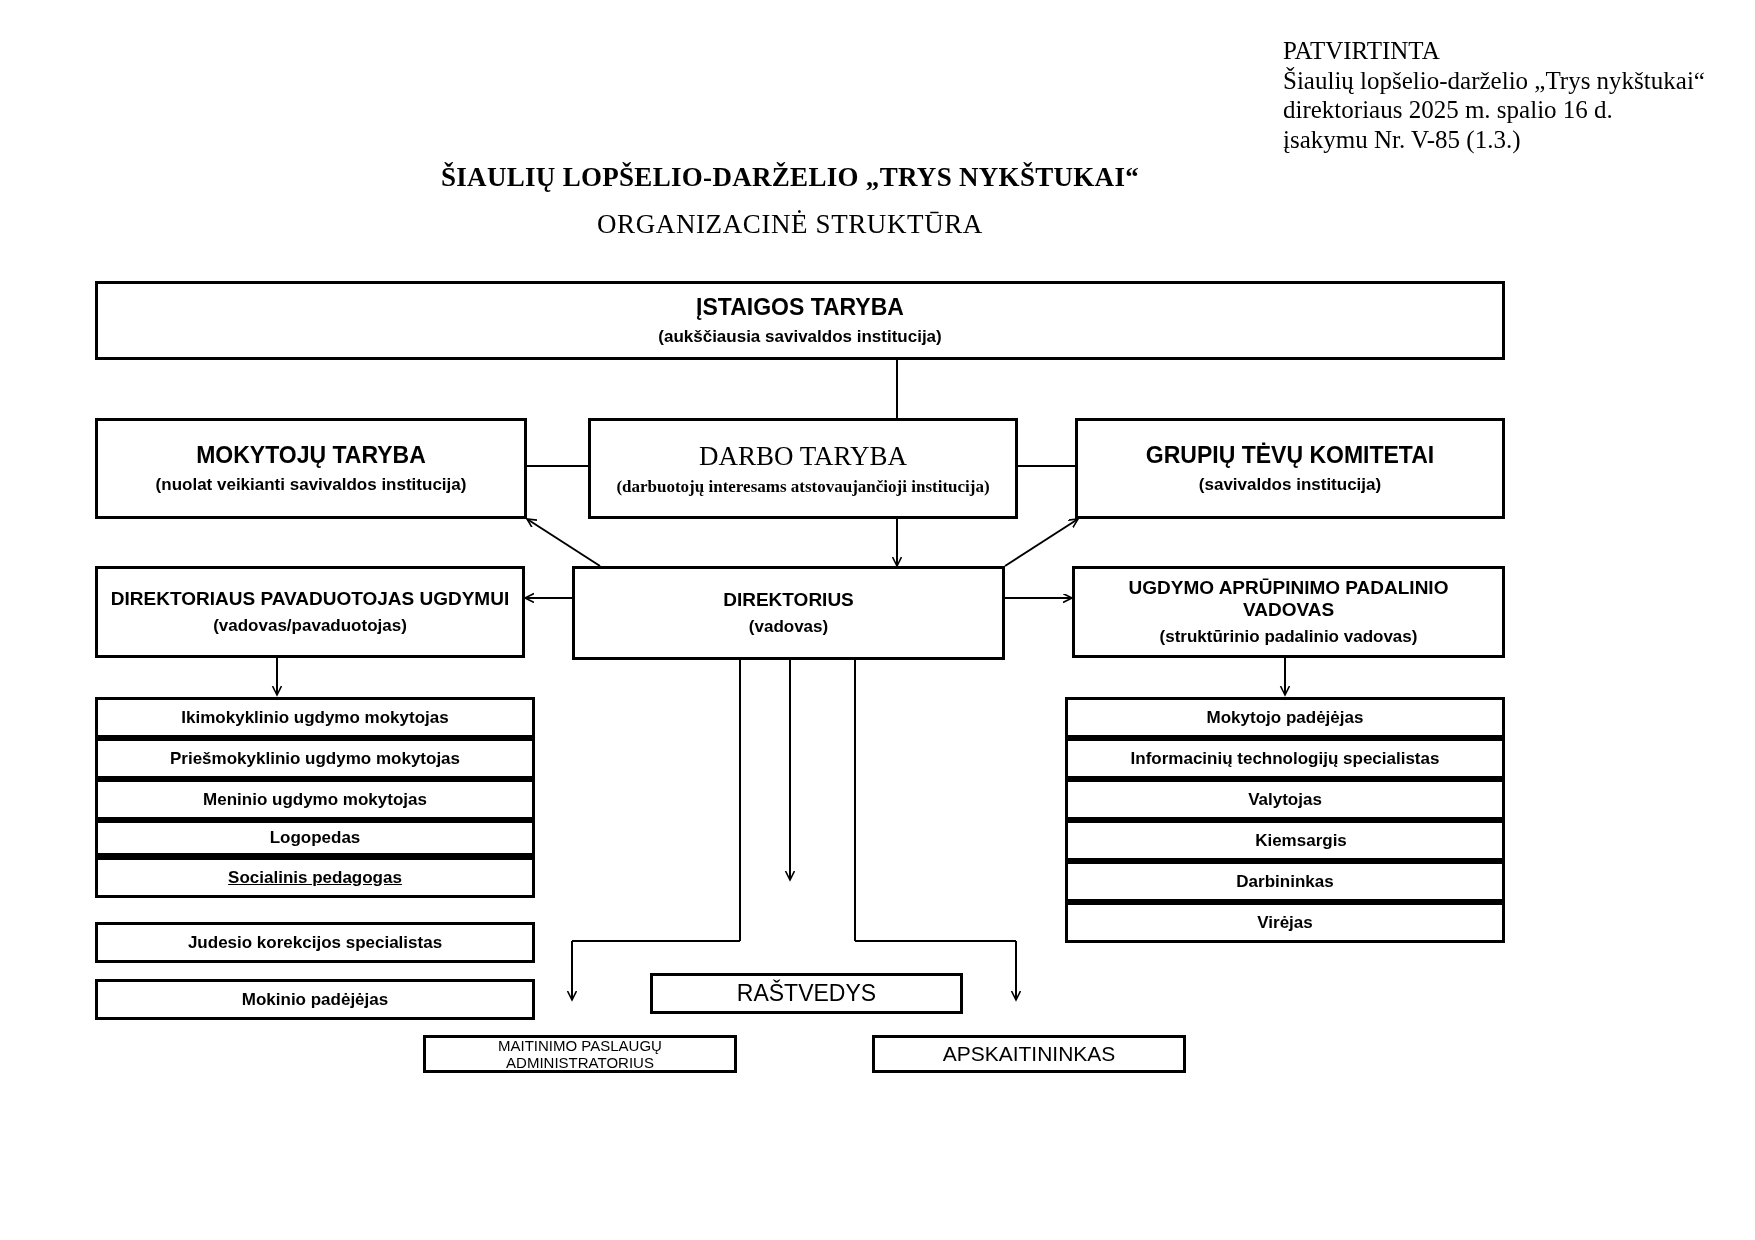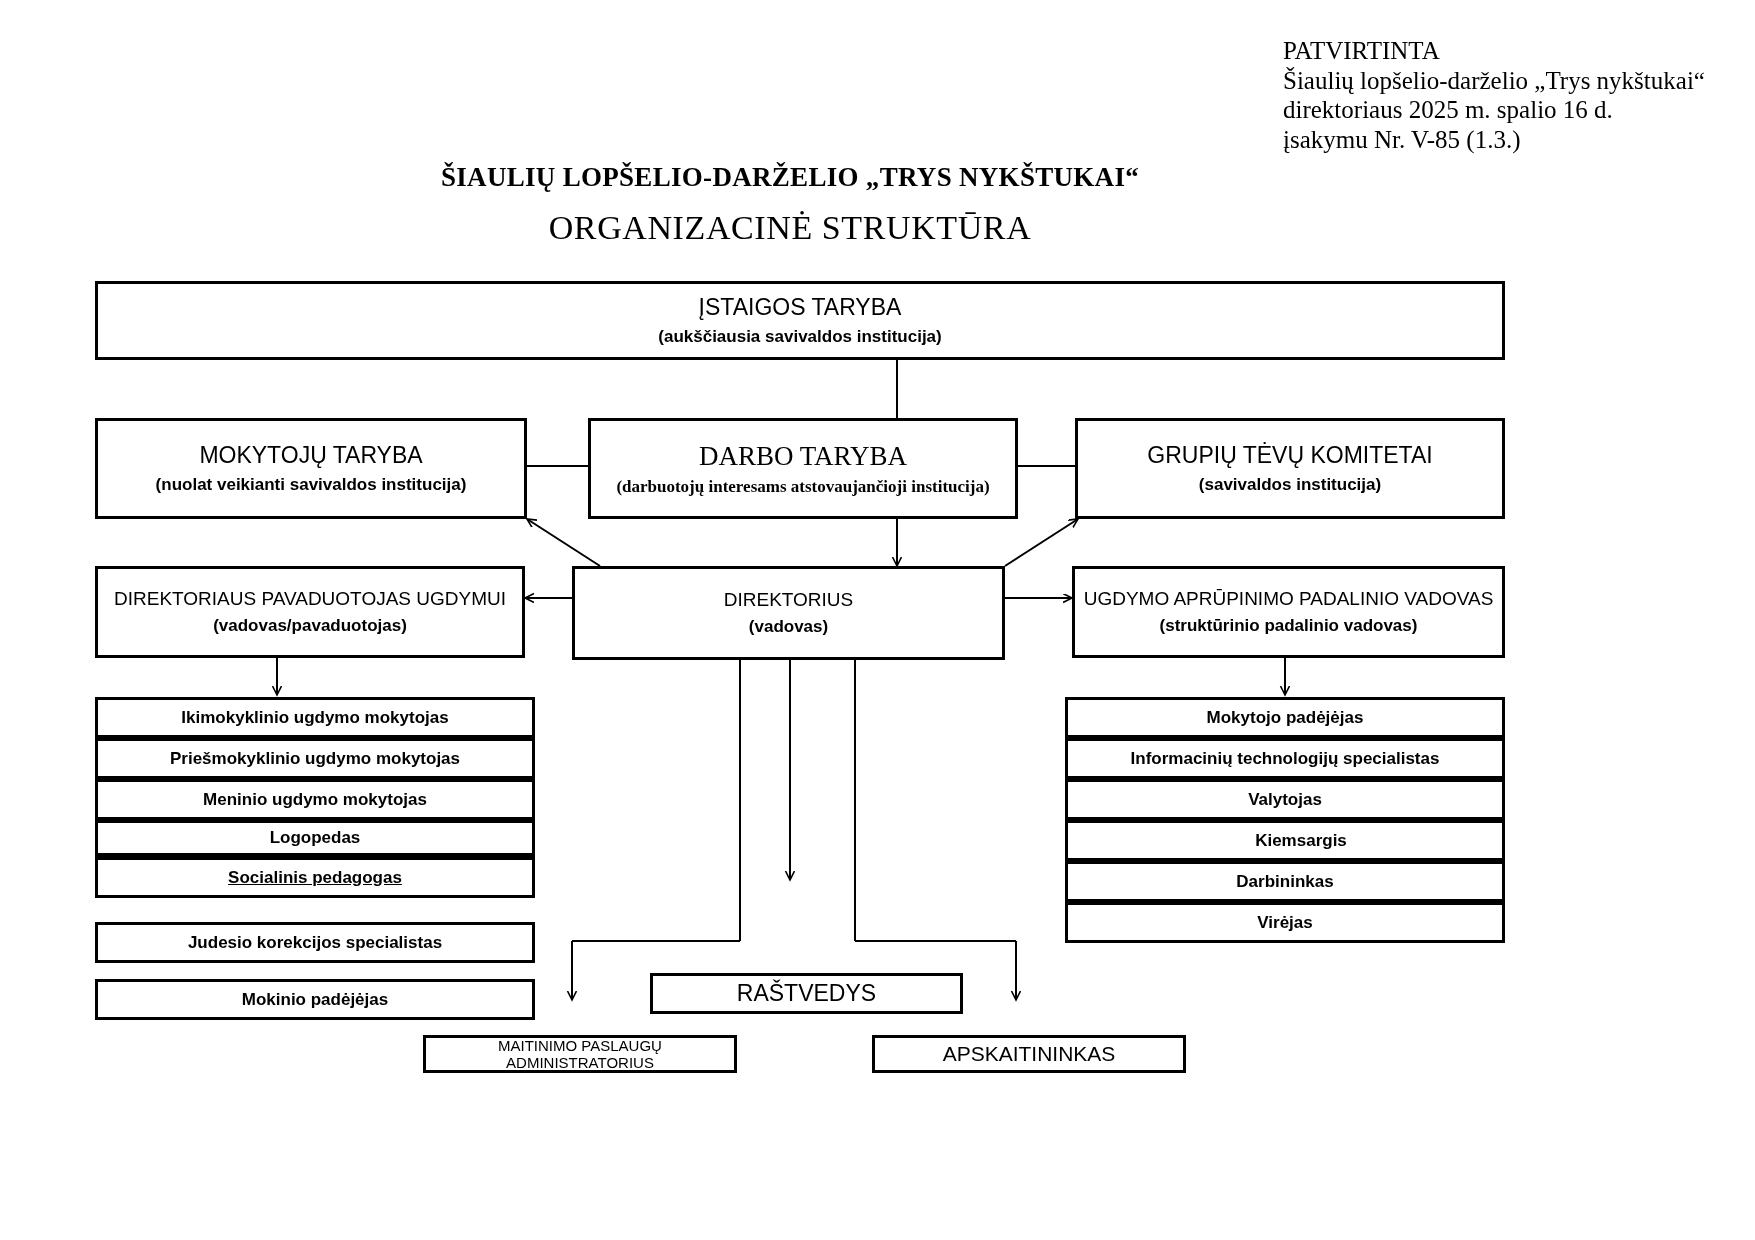--- a/index.html
+++ b/index.html
@@ -47,39 +47,39 @@
     font-size: 27px;
     letter-spacing: 0.3px;
   }
   .sub-title {
     position: absolute;
     left: 0;
     top: 209px;
     width: 1580px;
     text-align: center;
     font-family: "Liberation Serif", serif;
-    font-size: 34px;
+    font-size: 27px;
     letter-spacing: 0.6px;
   }
 
   
   .box {
     position: absolute;
     border: 3px solid #000;
     background: #fff;
     box-sizing: border-box;
     display: flex;
     flex-direction: column;
     align-items: center;
     justify-content: center;
     text-align: center;
     padding: 2px 6px;
   }
   .box .t1 {
-    font-weight: normal;
+    font-weight: bold;
     font-size: 23px;
     line-height: 1.2;
   }
   .box .t2 {
     font-weight: bold;
     font-size: 17px;
     line-height: 1.25;
     margin-top: 4px;
   }
   .serif-box .t1 {

